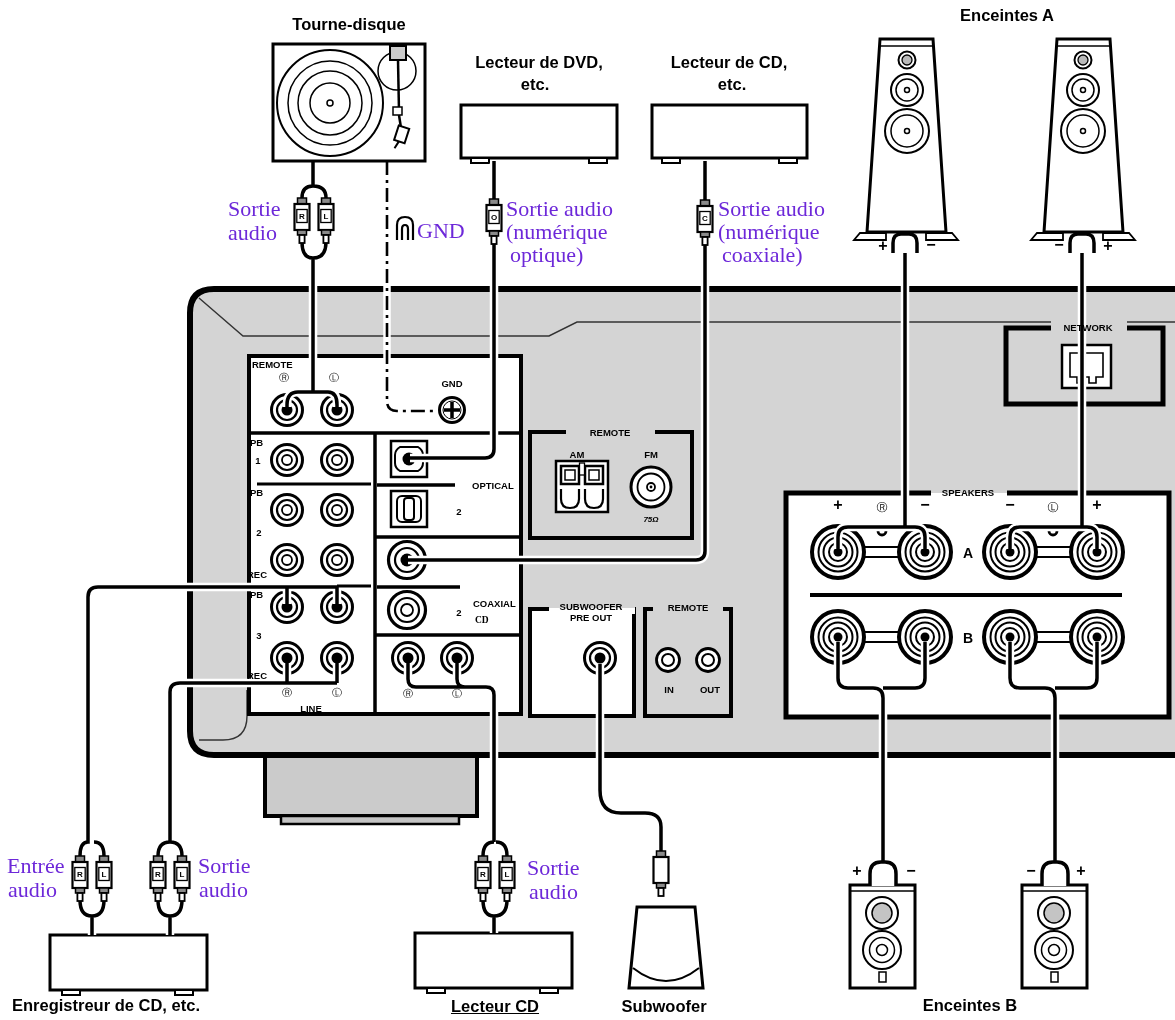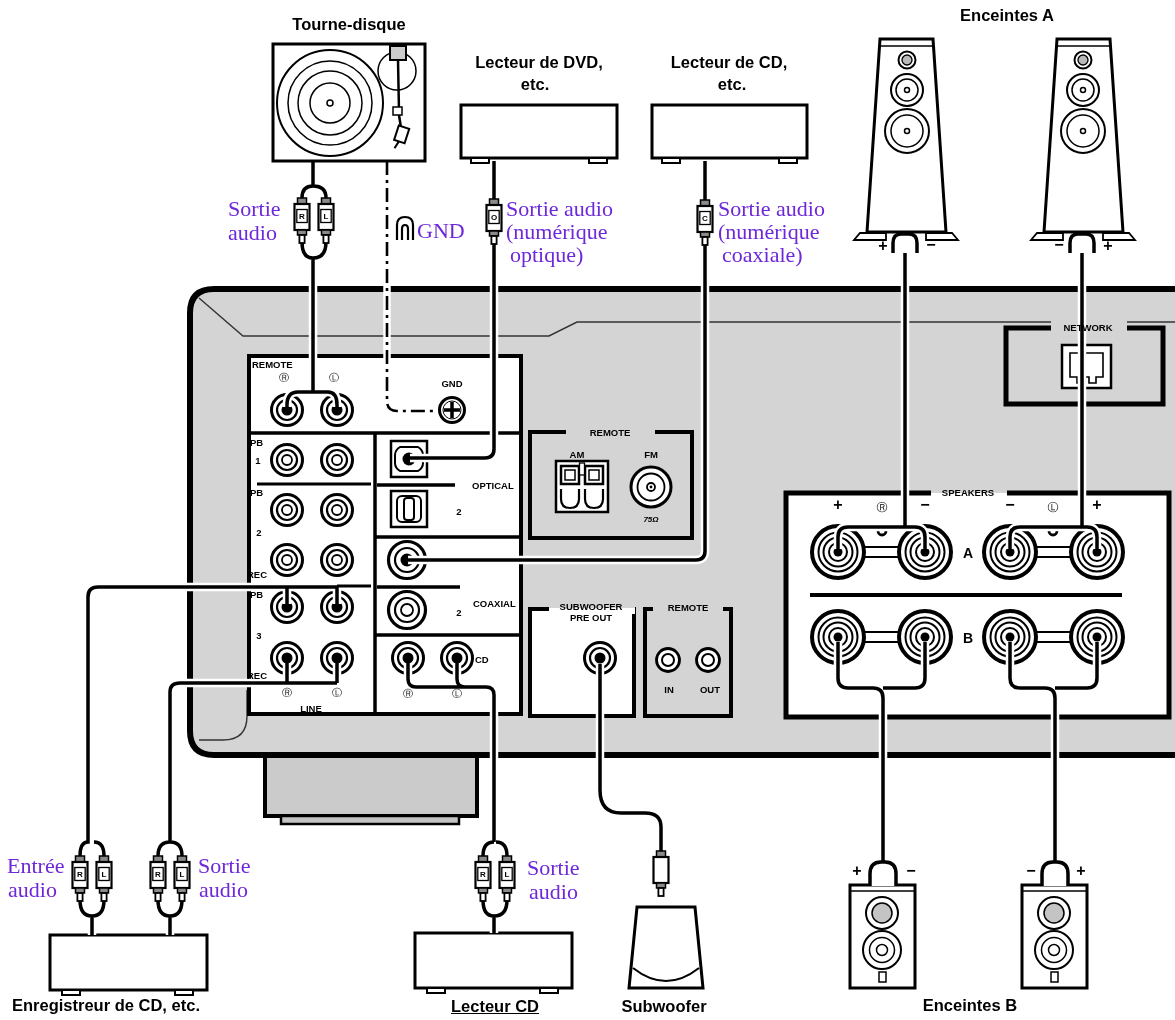--- a/index.html
+++ b/index.html
@@ -421,21 +421,21 @@
 <div class="p" style="left:250px;top:589px;">PB</div>
 <div class="pc" style="left:259px;top:635px;">3</div>
 <div class="p" style="left:247px;top:670px;">REC</div>
 <div class="circsm" style="left:287px;top:693px;">Ⓡ</div>
 <div class="circsm" style="left:337px;top:693px;">Ⓛ</div>
 <div class="pc" style="left:311px;top:708px;">LINE</div>
 <div class="p" style="left:472px;top:480px;">OPTICAL</div>
 <div class="pc" style="left:459px;top:511px;">2</div>
 <div class="p" style="left:473px;top:598px;">COAXIAL</div>
 <div class="pc" style="left:459px;top:612px;">2</div>
-<div class="p" style="left:475px;top:654px;">CD</div>
+<div class="p" style="left:475px;top:615px;font-family:Liberation Serif, serif;">CD</div>
 <div class="circsm" style="left:408px;top:694px;">Ⓡ</div>
 <div class="circsm" style="left:457px;top:694px;">Ⓛ</div>
 <div class="pc" style="left:610px;top:432px;">REMOTE</div>
 <div class="pc" style="left:577px;top:454px;">AM</div>
 <div class="pc" style="left:651px;top:454px;">FM</div>
 <div class="ohm" style="left:651px;top:519px;font-style:italic;">75Ω</div>
 <div class="pc" style="left:591px;top:606px;">SUBWOOFER</div>
 <div class="pc" style="left:591px;top:617px;">PRE OUT</div>
 <div class="pc" style="left:688px;top:607px;">REMOTE</div>
 <div class="pc" style="left:669px;top:689px;">IN</div>

